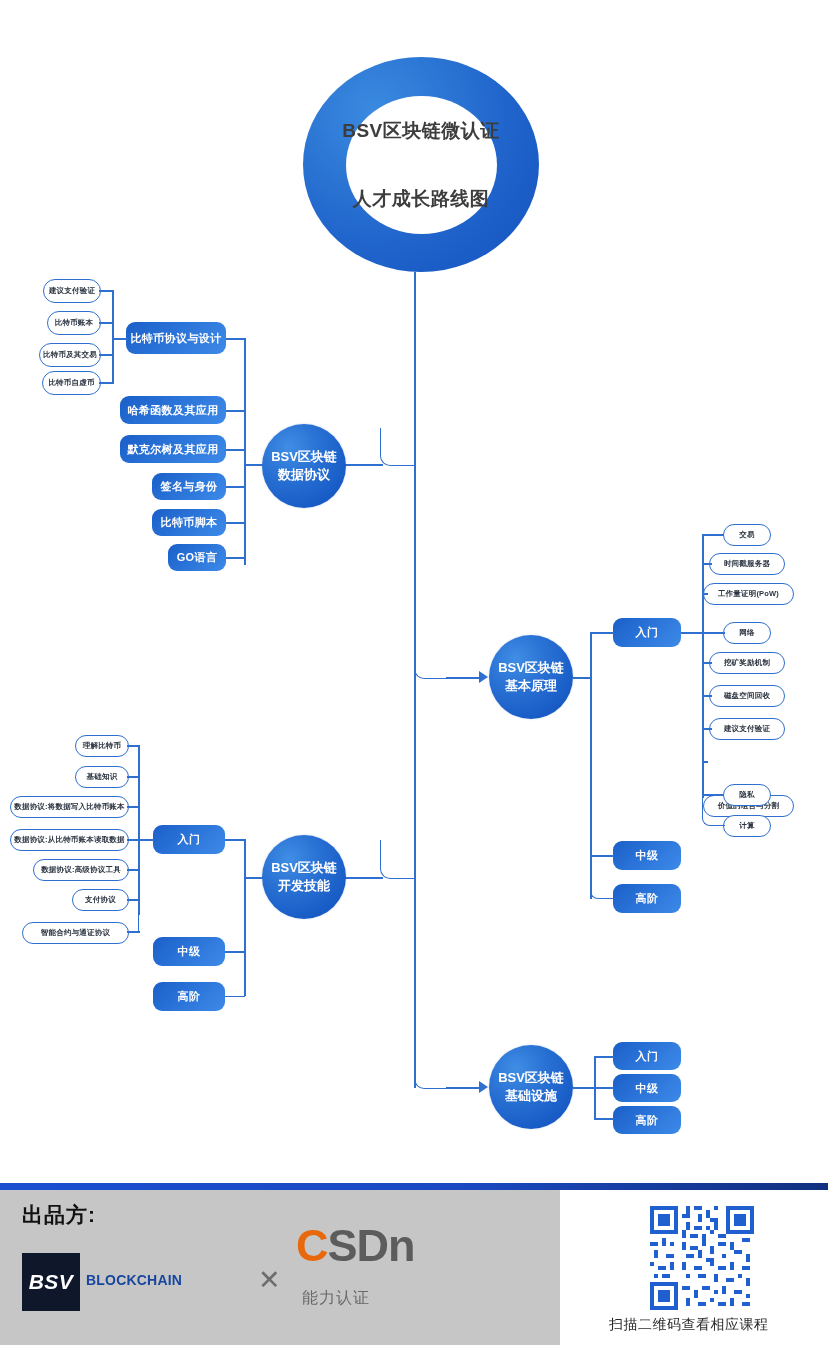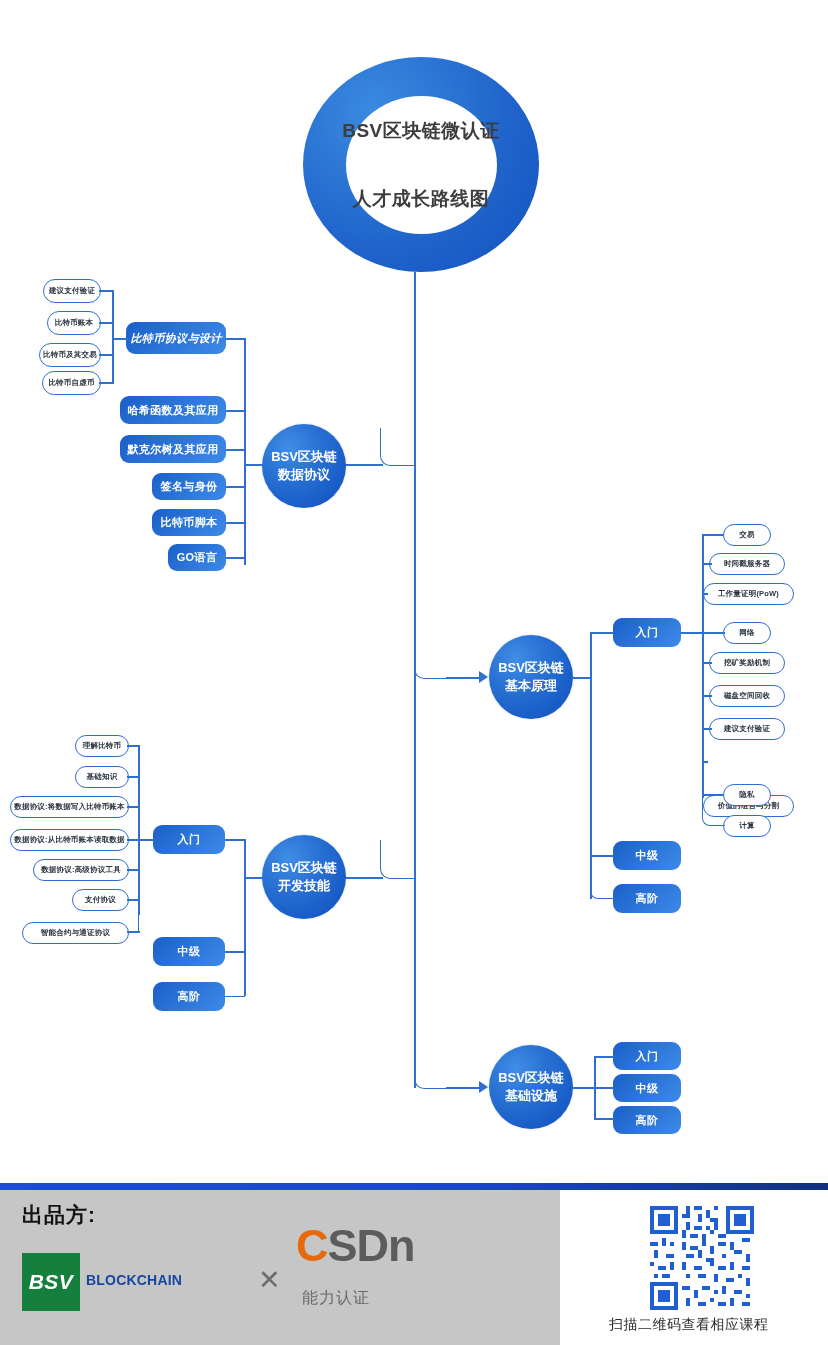--- a/index.html
+++ b/index.html
@@ -41,21 +41,21 @@
   .arrow{position:absolute;width:0;height:0;border-top:6px solid transparent;
      border-bottom:6px solid transparent;border-left:9px solid #2f6fd0;}
 
   
   #footer-rule{position:absolute;left:0;width:828px;height:7px;
      background:linear-gradient(90deg,#1b4fd0 0%,#1a49c2 55%,#11307f 100%);}
   #footer-left{position:absolute;background:#c6c6c6;}
   #footer-right{position:absolute;background:#ffffff;}
 
   .brand-title{position:absolute;font-size:21px;font-weight:bold;color:#111;letter-spacing:1px;}
-  .bsv-mark{position:absolute;background:#15803d;color:#fff;display:flex;align-items:center;
+  .bsv-mark{position:absolute;background:#0f172a;color:#fff;display:flex;align-items:center;
      justify-content:center;font-weight:bold;font-size:21px;letter-spacing:.5px;font-style:italic;}
   .bsv-word{position:absolute;color:#17469e;font-weight:bold;font-size:14px;letter-spacing:.2px;}
   .xmark{position:absolute;color:#6d6d6d;font-size:27px;font-weight:300;}
   .csdn-word{position:absolute;font-size:45px;font-weight:bold;letter-spacing:-1px;line-height:1;}
   .csdn-word .c{color:#e8690b;}
   .csdn-word .rest{color:#5c5c5c;}
   .csdn-sub{position:absolute;color:#6a6a6a;font-size:16px;letter-spacing:1px;}
   .qr{position:absolute;background:#fff;}
   .qr i{position:absolute;background:#1f5fd0;display:block;}
   .qr-cap{position:absolute;font-size:14px;color:#2a2a2a;letter-spacing:.5px;white-space:nowrap;}
@@ -79,21 +79,21 @@
   <div class="arrow" style="left:336px;top:459px;transform:rotate(180deg);"></div>
 
   <div class="circle" style="left:262px;top:424px;width:84px;height:84px;">
     <span>BSV区块链</span>
     <span>数据协议</span>
   </div>
 
   <div class="ln lnv" style="left:244px;top:338px;height:227px;"></div>
   <div class="ln lnh" style="left:244px;top:464px;width:20px;"></div>
 
-  <div class="box" style="left:126px;top:322px;width:100px;height:32px;font-style:italic;">
+  <div class="box" style="left:126px;top:322px;width:100px;height:32px;">
     <span>比特币协议与设计</span>
   </div>
   <div class="ln lnh" style="left:226px;top:338px;width:20px;"></div>
 
   <div class="ln lnv" style="left:112px;top:290px;height:92px;"></div>
   <div class="ln lnh" style="left:112px;top:338px;width:16px;"></div>
 
   <div class="pill" style="left:43px;top:279px;width:56px;height:22px;">
     <span>建议支付验证</span>
   </div>

